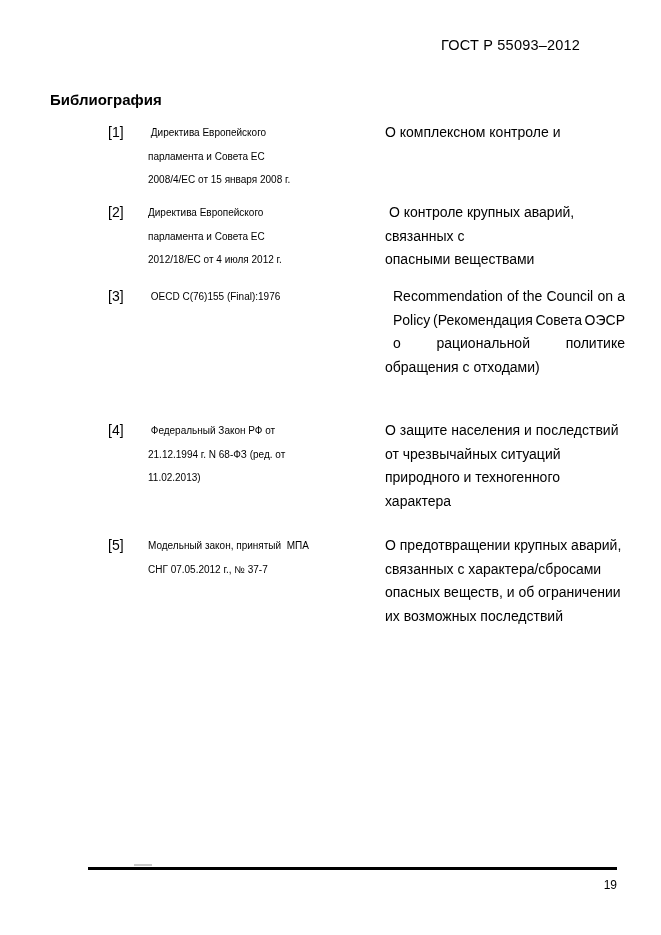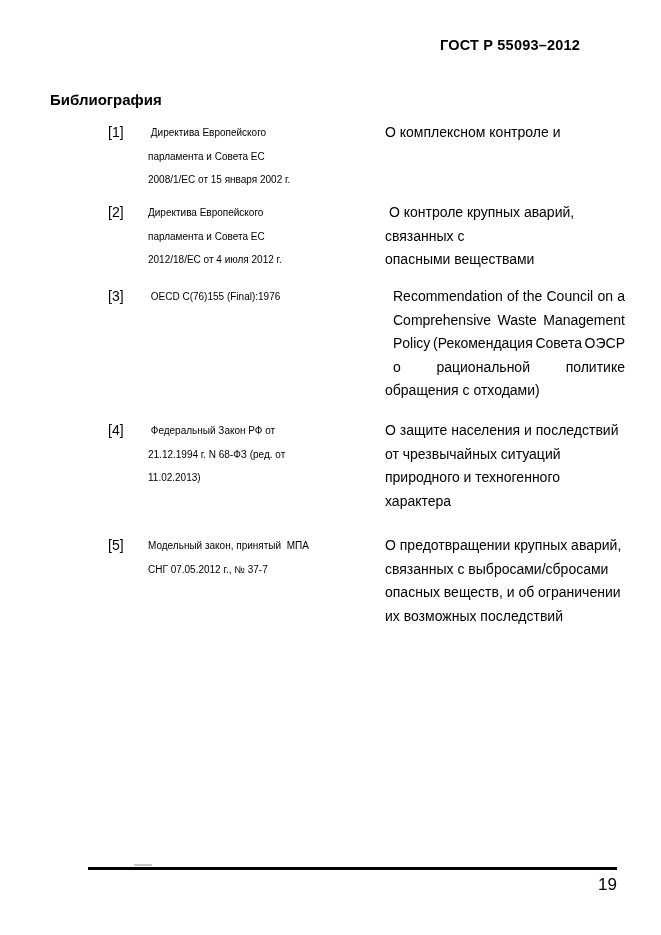--- a/index.html
+++ b/index.html
@@ -16,21 +16,21 @@
     color: #000000;
     overflow: hidden;
   }
   .doc-header {
     position: absolute;
     top: 36px;
     left: 0;
     width: 580px;
     text-align: right;
     font-size: 14.5px;
-    font-weight: bold;
+    font-weight: normal;
     letter-spacing: 0.2px;
     line-height: 18px;
   }
   .doc-title {
     position: absolute;
     top: 90px;
     left: 50px;
     width: 611px;
     text-align: left;
     font-size: 15px;
@@ -94,39 +94,39 @@
     width: 18px;
     height: 2px;
     background: #c9c9c9;
   }
   .page-number {
     position: absolute;
     top: 875px;
     left: 537px;
     width: 80px;
     text-align: right;
-    font-size: 17px;
+    font-size: 12px;
     line-height: 20px;
   }
 </style>
 </head>
 <body>
 
 <div class="page">
   <div class="doc-header">ГОСТ Р 55093–2012</div>
 
   <div class="doc-title">Библиография</div>
 
   <div class="refs">
       <div class="ref-row" style="top: 121px;">
         <div class="ref-marker">[1]</div>
         <div class="ref-source">
           <div class="line"> Директива Европейского</div>
           <div class="line">парламента и Совета ЕС</div>
-          <div class="line">2008/1/ЕС от 15 января 2002 г.</div>
+          <div class="line">2008/4/ЕС от 15 января 2008 г.</div>
         </div>
         <div class="ref-desc">
           <div class="line">О комплексном контроле и</div>
         </div>
       </div>
       <div class="ref-row" style="top: 201px;">
         <div class="ref-marker">[2]</div>
         <div class="ref-source">
           <div class="line">Директива Европейского</div>
           <div class="line">парламента и Совета ЕС</div>
@@ -144,25 +144,20 @@
           <div class="line"> OECD C(76)155 (Final):1976</div>
         </div>
         <div class="ref-desc">
           <div class="line jline">
             <span>Recommendation</span>
             <span>of</span>
             <span>the</span>
             <span>Council</span>
             <span>on</span>
             <span>a</span>
-          </div>
-          <div class="line jline">
-            <span>Comprehensive</span>
-            <span>Waste</span>
-            <span>Management</span>
           </div>
           <div class="line jline">
             <span>Policy</span>
             <span>(Рекомендация</span>
             <span>Совета</span>
             <span>ОЭСР</span>
           </div>
           <div class="line jline">
             <span>о</span>
             <span>рациональной</span>
@@ -186,21 +181,21 @@
         </div>
       </div>
       <div class="ref-row" style="top: 534px;">
         <div class="ref-marker">[5]</div>
         <div class="ref-source">
           <div class="line">Модельный закон, принятый  МПА</div>
           <div class="line">СНГ 07.05.2012 г., № 37-7</div>
         </div>
         <div class="ref-desc">
           <div class="line">О предотвращении крупных аварий,</div>
-          <div class="line">связанных с выбросами/сбросами</div>
+          <div class="line">связанных с характера/сбросами</div>
           <div class="line">опасных веществ, и об ограничении</div>
           <div class="line">их возможных последствий</div>
         </div>
       </div>
     </div>
 
   <div class="scan-artifact"></div>
   <div class="footer-rule"></div>
 
   <div class="page-number">19</div>

